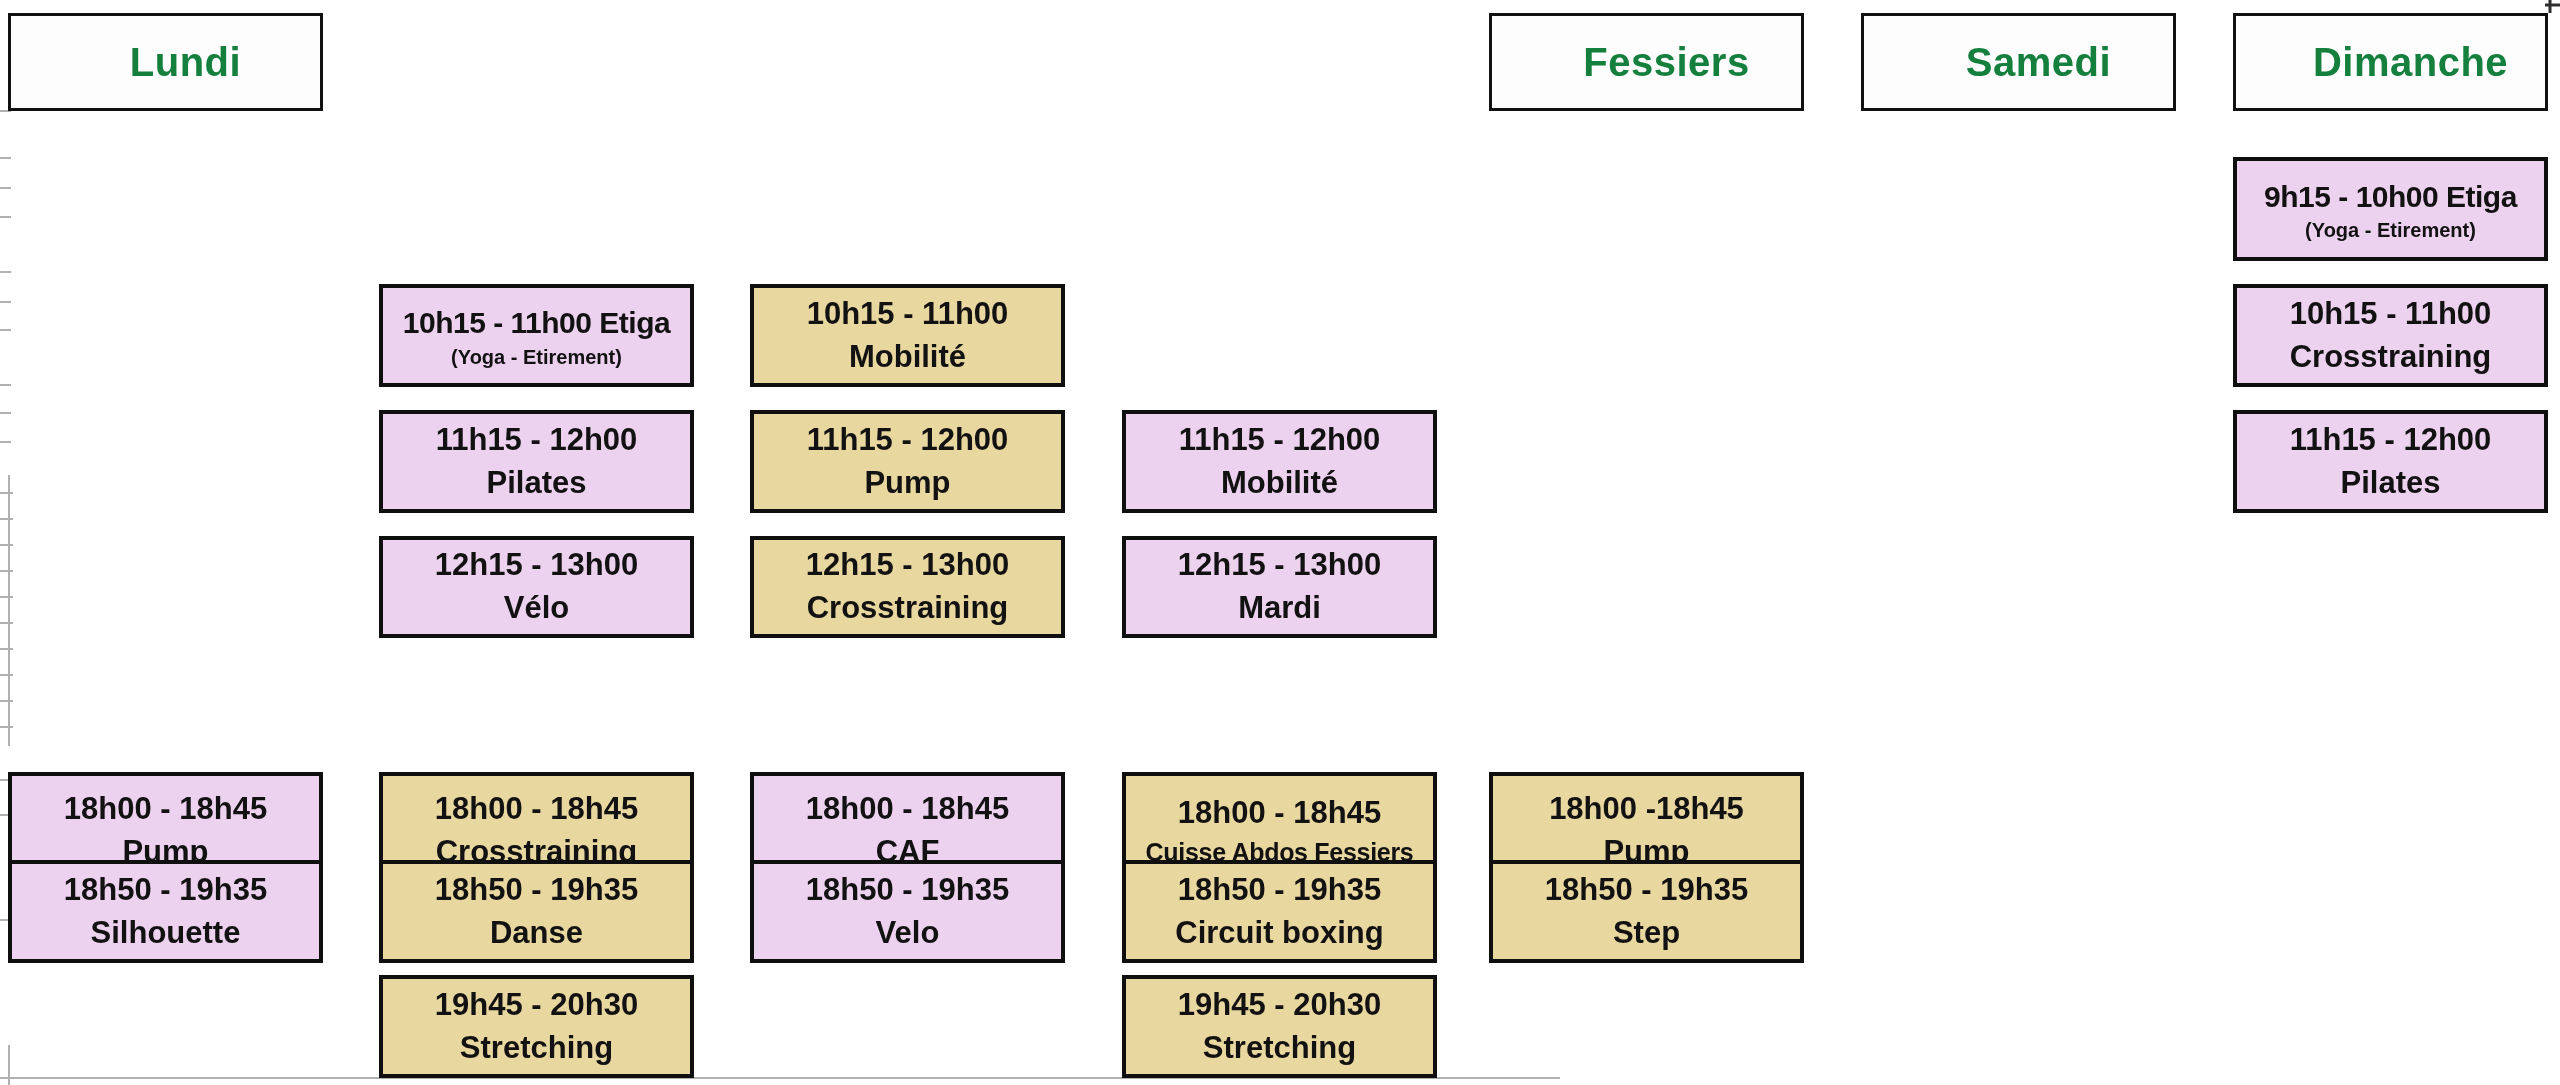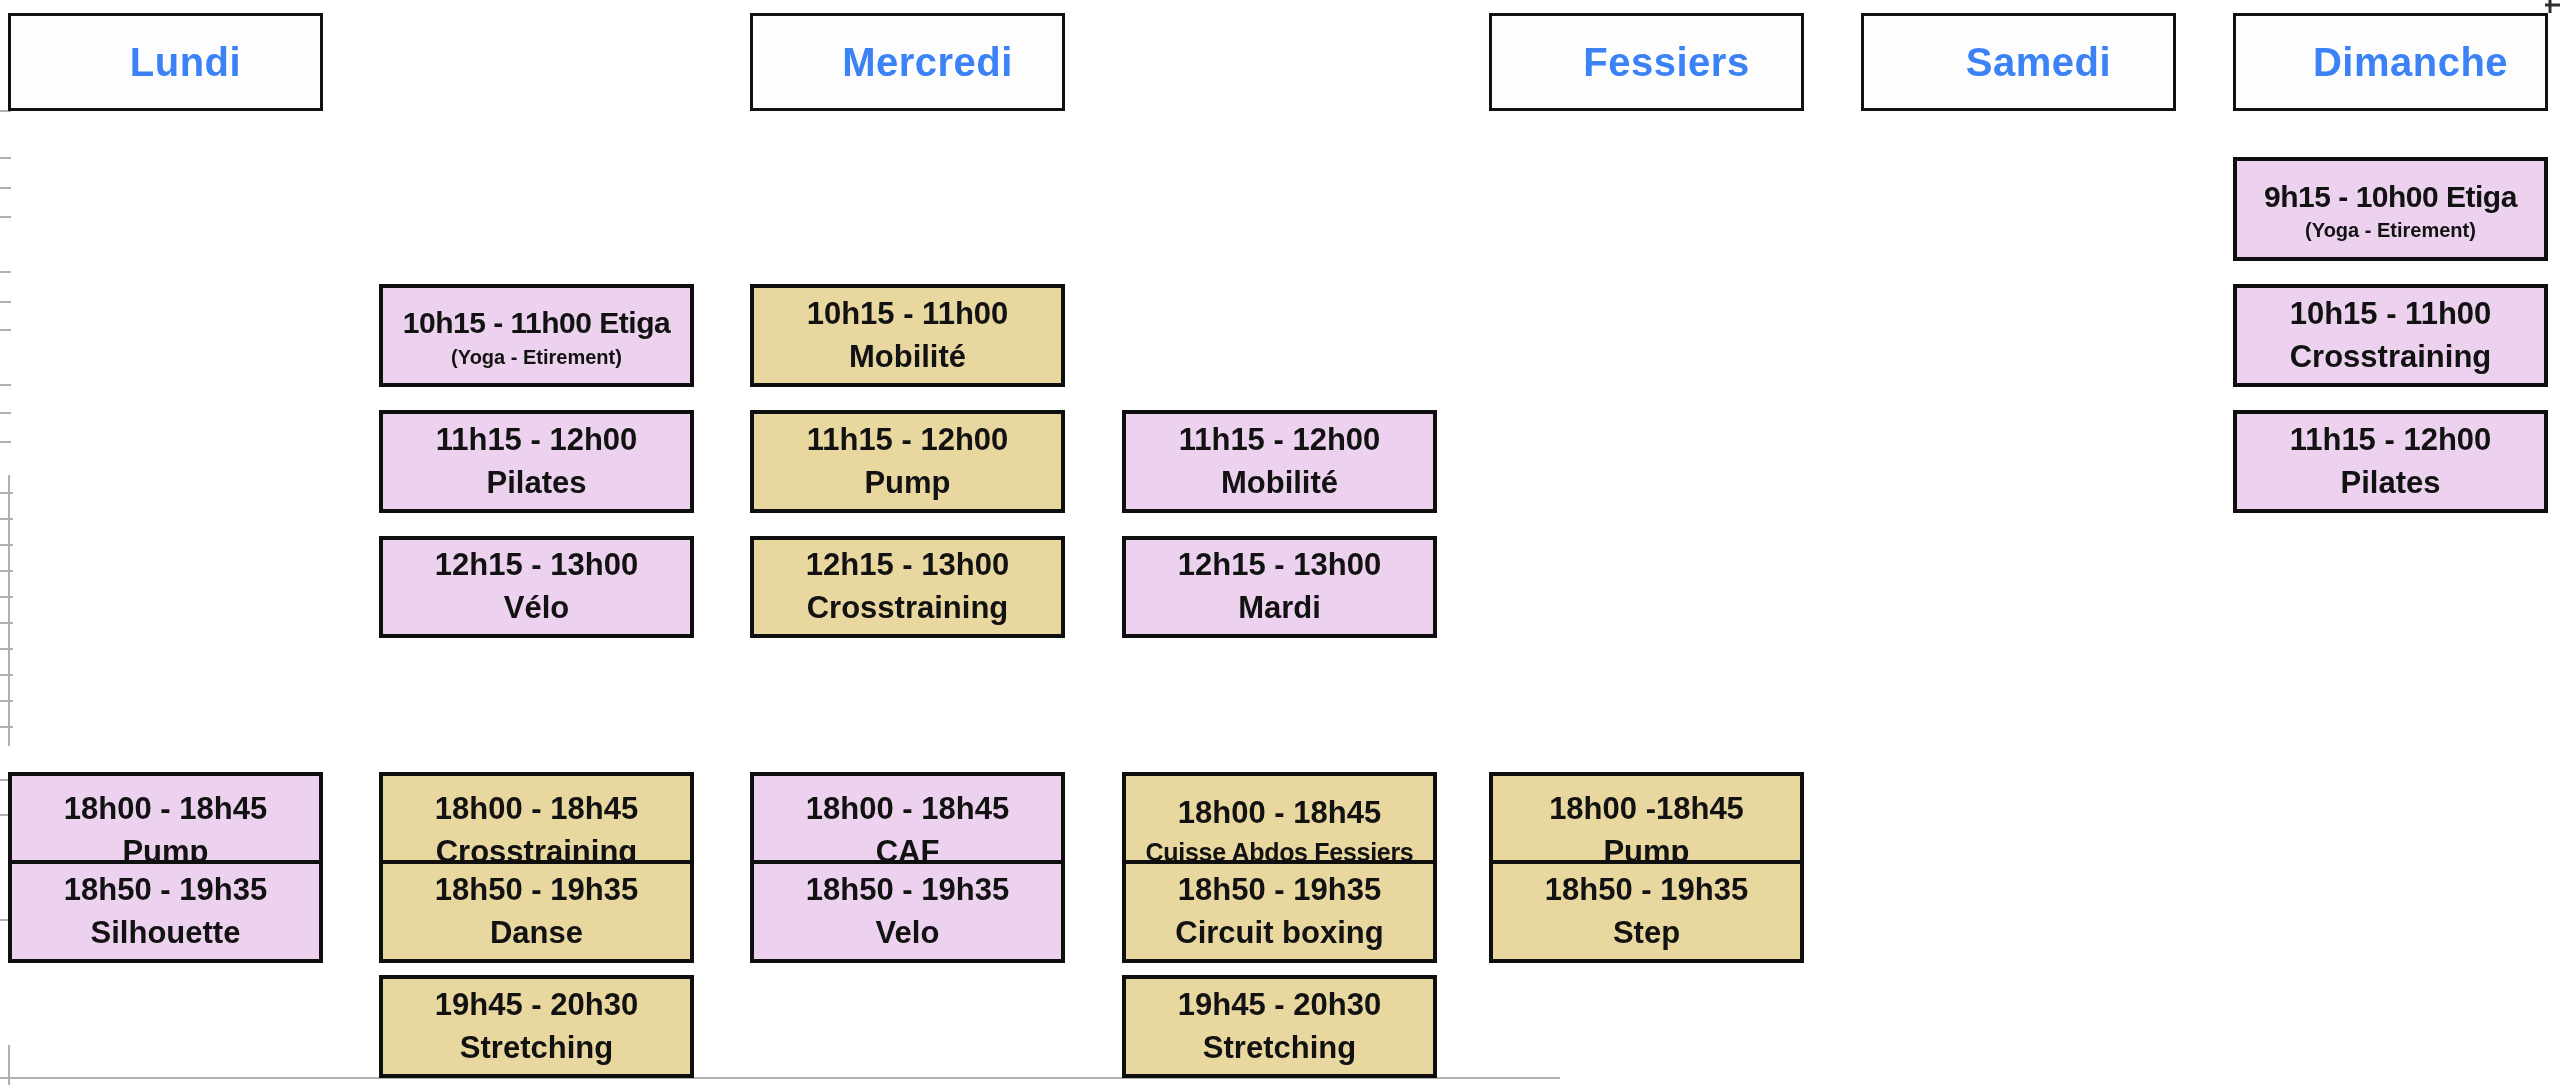--- a/index.html
+++ b/index.html
@@ -15,21 +15,21 @@
   .col-1{left:379px;}
   .col-2{left:750px;}
   .col-3{left:1122px;}
   .col-4{left:1489px;}
   .col-5{left:1861px;}
   .col-6{left:2233px;}
   .day-header{
     position:absolute;left:0;top:13px;width:100%;height:98px;
     background:#fdfdfd;border:3px solid #111;box-sizing:border-box;
     display:flex;align-items:center;justify-content:center;
-    font-size:40px;font-weight:bold;color:#3b82f6;letter-spacing:0.5px;padding-left:40px;
+    font-size:40px;font-weight:bold;color:#15803d;letter-spacing:0.5px;padding-left:40px;
   }
   .block{
     position:absolute;left:0;width:100%;
     border:4px solid #0f0f0f;box-sizing:border-box;
     display:flex;flex-direction:column;align-items:center;justify-content:center;
     text-align:center;color:#121212;font-weight:bold;line-height:1.38;
   }
   .block.purple{background:#ecd2ee;}
   .block.tan{background:#e9d7a0;}
   .time,.name{font-size:31px;white-space:nowrap;}
@@ -119,23 +119,20 @@
       <div class="time">18h50 - 19h35</div>
       <div class="name">Danse</div>
     </div>
     <div class="block tan r1945">
       <div class="time">19h45 - 20h30</div>
       <div class="name">Stretching</div>
     </div>
   </div>
 
   <div class="col col-2">
-    <div class="day-header">
-      <span>Mercredi</span>
-    </div>
     <div class="block tan r1015">
       <div class="time">10h15 - 11h00</div>
       <div class="name">Mobilité</div>
     </div>
     <div class="block tan r1115">
       <div class="time">11h15 - 12h00</div>
       <div class="name">Pump</div>
     </div>
     <div class="block tan r1215">
       <div class="time">12h15 - 13h00</div>

